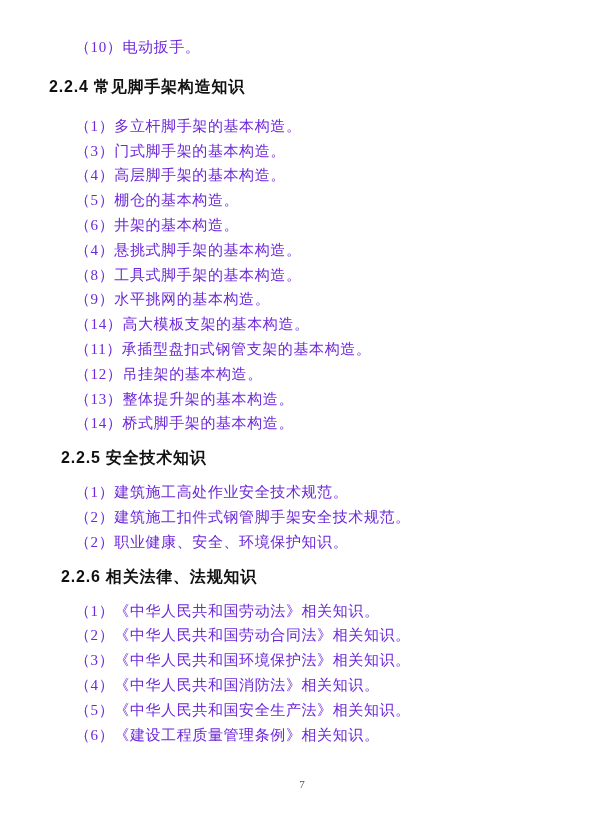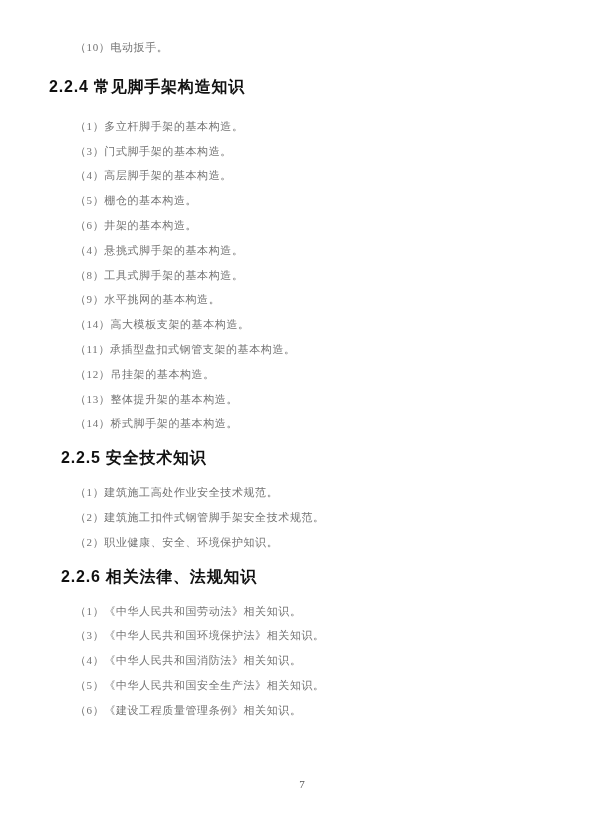--- a/index.html
+++ b/index.html
@@ -17,25 +17,25 @@
   .page {
     position: absolute;
     inset: 0;
     box-sizing: border-box;
     padding: 35px 40px 0 45px;
     background: #ffffff;
     color: #262626;
   }
   .item {
     margin: 0 0 0 30px;
-    font-size: 11px;
+    font-size: 15px;
     line-height: 24.8px;
     letter-spacing: 0.6px;
     white-space: pre-wrap;
-    color: #737373;
+    color: #6d28d9;
   }
   .heading {
     font-family: "Liberation Sans", "DejaVu Sans", sans-serif;
     font-weight: 700;
     font-size: 16px;
     line-height: 26px;
     letter-spacing: 0.8px;
     color: #111111;
     margin: 9px 16px;
     white-space: pre-wrap;
@@ -80,20 +80,21 @@
       </section>
       <section>
         <h3 class="heading">2.2.5 安全技术知识</h3>
         <p class="item">（1）建筑施工高处作业安全技术规范。</p>
         <p class="item">（2）建筑施工扣件式钢管脚手架安全技术规范。</p>
         <p class="item">（2）职业健康、安全、环境保护知识。</p>
       </section>
       <section>
         <h3 class="heading">2.2.6 相关法律、法规知识</h3>
         <p class="item">（1）《中华人民共和国劳动法》相关知识。</p>
+        <p class="item">（2）《中华人民共和国劳动合同法》相关知识。</p>
         <p class="item">（3）《中华人民共和国环境保护法》相关知识。</p>
         <p class="item">（4）《中华人民共和国消防法》相关知识。</p>
         <p class="item">（5）《中华人民共和国安全生产法》相关知识。</p>
         <p class="item">（6）《建设工程质量管理条例》相关知识。</p>
       </section>
     </div>
 
   <div class="page-number">7</div>
 </div>
 

